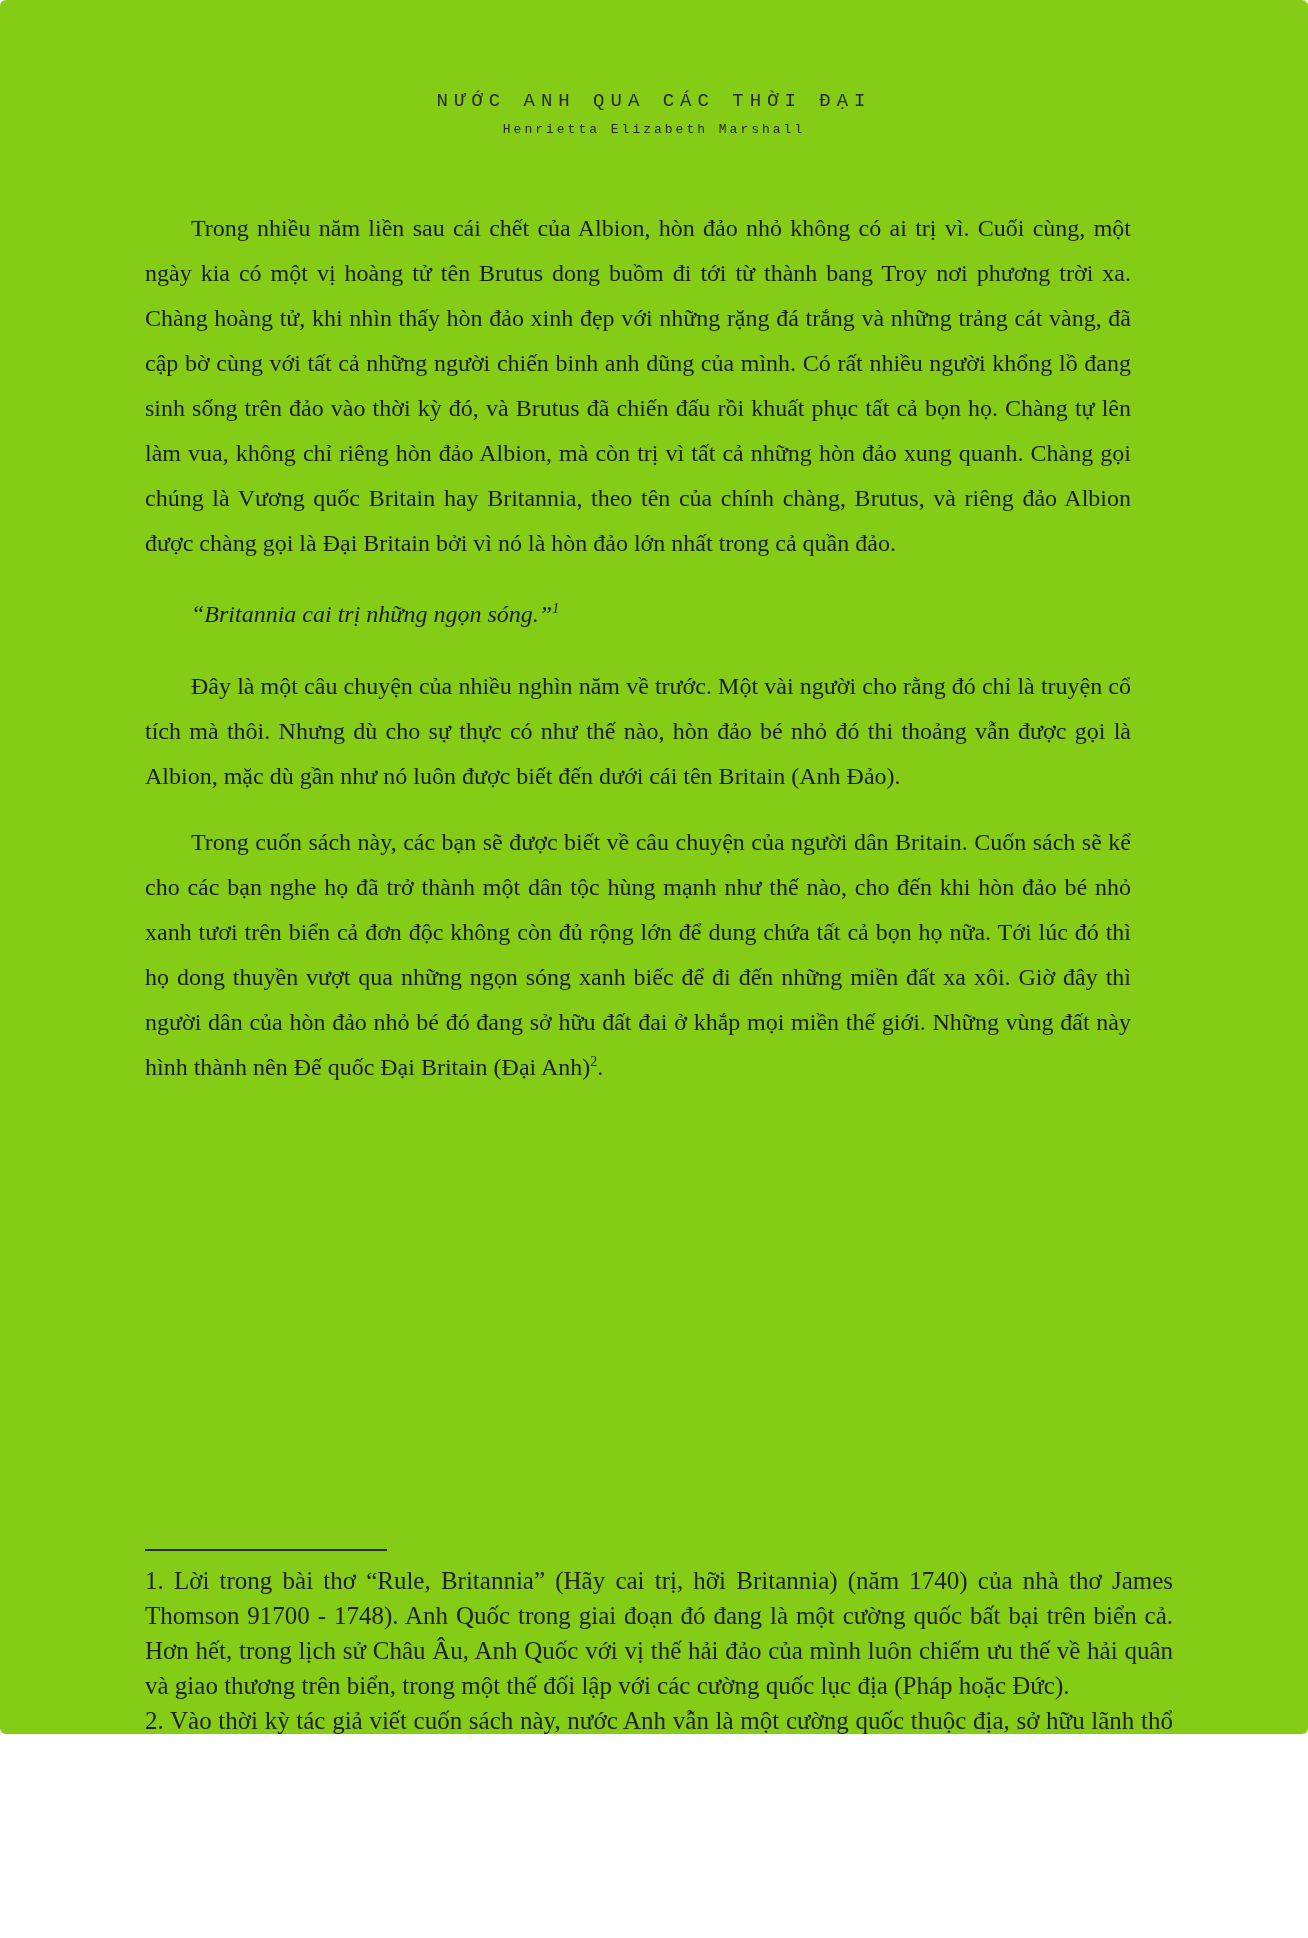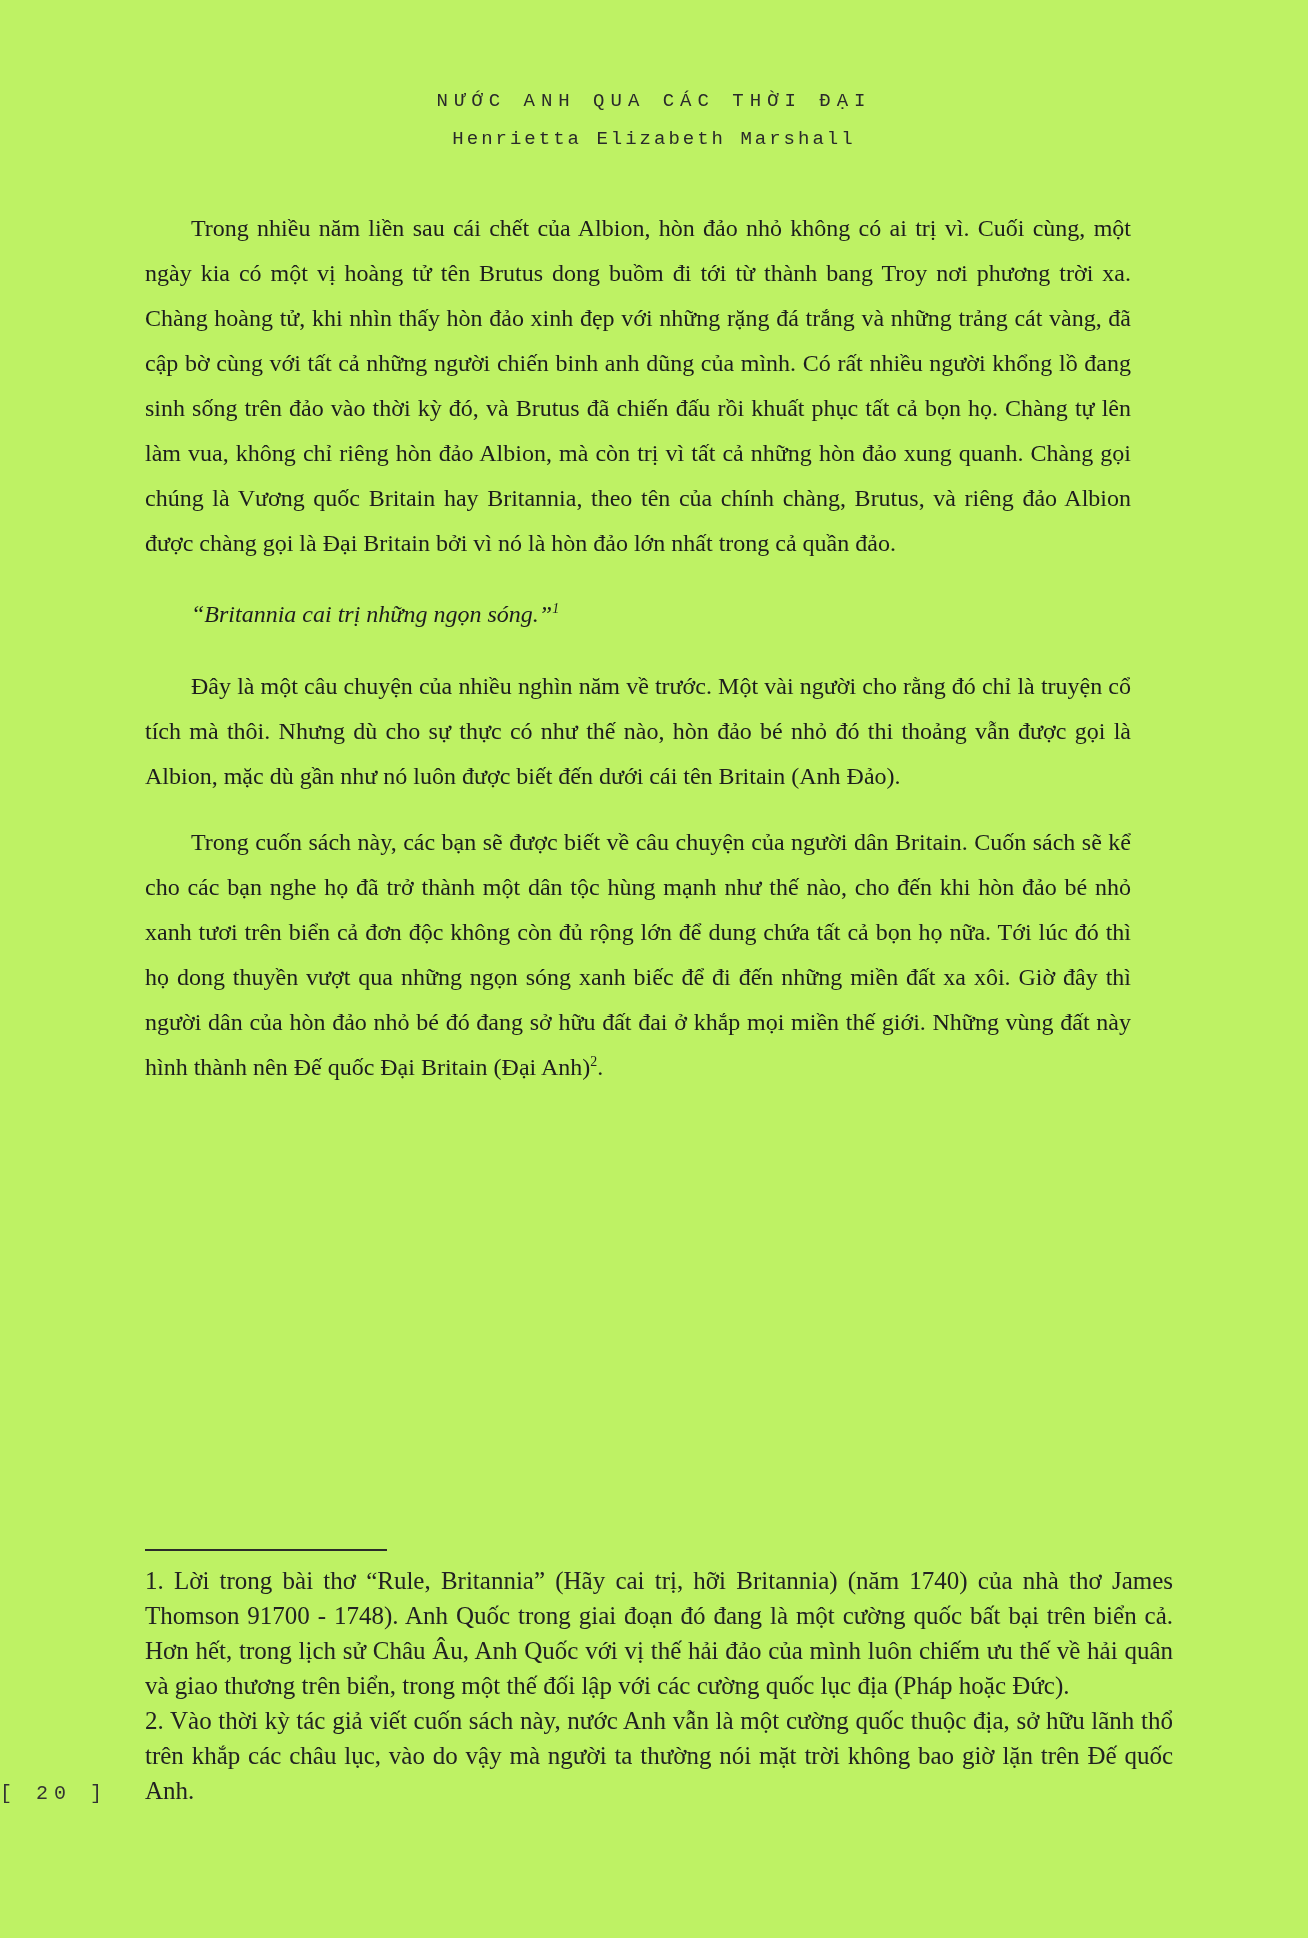--- a/index.html
+++ b/index.html
@@ -1,37 +1,38 @@
 <!DOCTYPE html>
 <html><head>
 <meta charset="utf-8">
 <style>
   html,body{margin:0;padding:0;background:#ffffff;}
   .page{
     position:relative;
-    width:1308px;height:1938px;
-    background:#bef264;
+    width:1308px;height:1734px;
+    background:#84cc16;
     color:#1d1d1d;
     overflow:hidden;
+    border-radius:6px;
   }
   .book-header{
     position:absolute;top:90px;left:0;right:0;
     text-align:center;
     font-family:"Liberation Mono","DejaVu Sans Mono",monospace;
     color:#2a2a2a;
   }
   .book-header .title{
     font-size:19px;
     letter-spacing:6px;
     font-weight:500;
   }
   .book-header .author{
-    font-size:19px;
+    font-size:13px;
     letter-spacing:3px;
-    margin-top:16px;
+    margin-top:10px;
   }
   .body-content{
     position:absolute;top:206px;left:145px;width:986px;
     font-family:"Liberation Serif","DejaVu Serif",serif;
     font-size:24px;
     line-height:45px;
     text-align:justify;
     text-justify:inter-word;
   }
   .body-content p.para{

